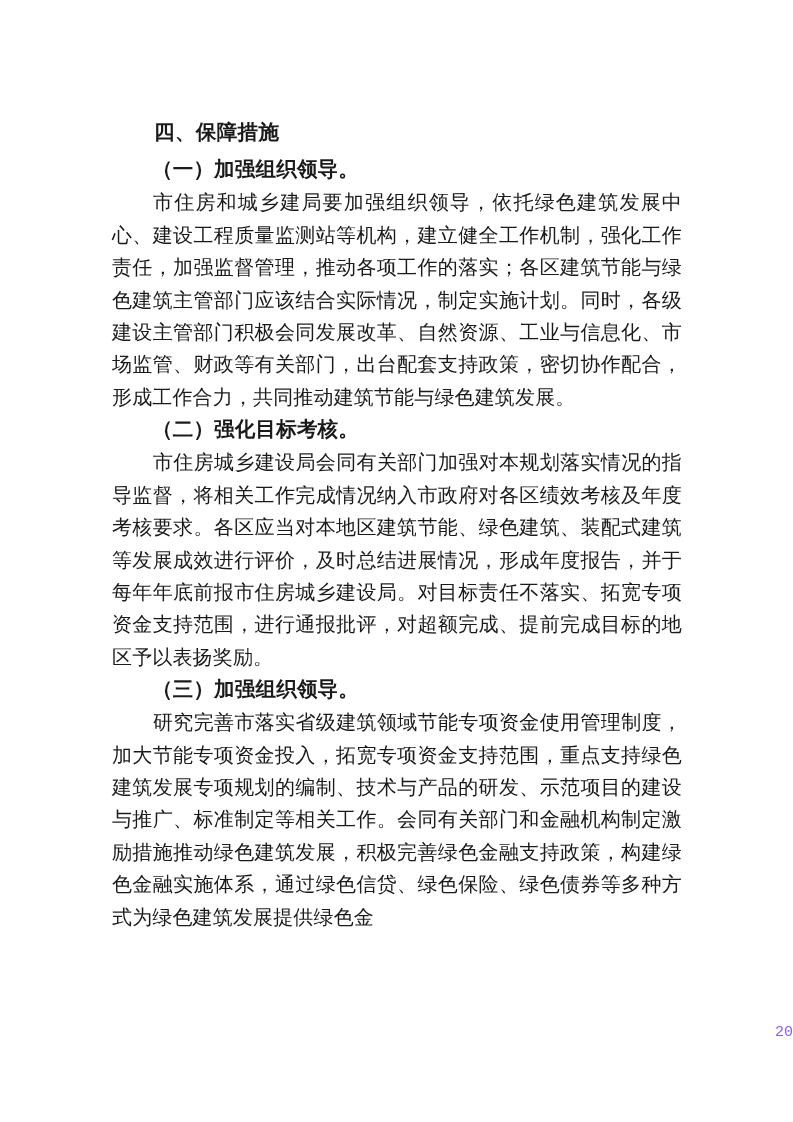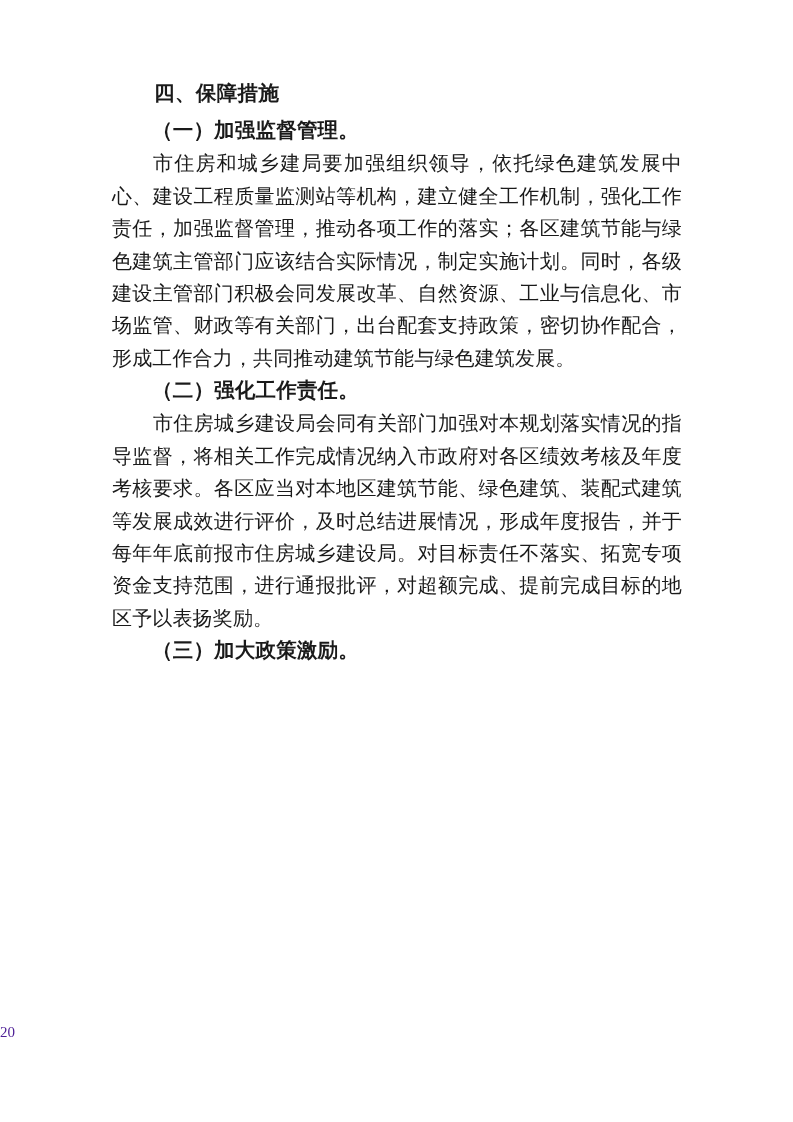--- a/index.html
+++ b/index.html
@@ -15,21 +15,21 @@
     position: relative;
     overflow: hidden;
   }
   .page {
     position: absolute;
     top: 0;
     left: 0;
     width: 793px;
     height: 1122px;
     box-sizing: border-box;
-    padding: 77px 112px 0 112px;
+    padding: 116px 112px 0 112px;
   }
   .doc-body {
     width: 570px;
   }
   .heading {
     font-size: 20.5px;
     font-weight: bold;
     line-height: 1.62;
     letter-spacing: 0.4px;
     margin: 0 0 4px 0;
@@ -52,41 +52,42 @@
     text-indent: 41px;
     text-align: justify;
     text-justify: inter-ideograph;
     letter-spacing: 0.15px;
   }
   .page-number {
     position: absolute;
     left: 0;
     right: 0;
     top: 1024px;
-    text-align: left;
+    text-align: right;
     font-size: 15px;
-    font-family: Liberation Serif, serif;
-    color: #4c1d95;
+    font-family: Liberation Mono, monospace;
+    color: #8b5cf6;
   }
 </style>
 </head>
 <body>
 
 <div class="page">
   <div class="doc-body">
 
     <h1 class="heading">四、保障措施</h1>
 
-    <h2 class="subheading">（一）加强监督管理。</h2>
+    <h2 class="subheading">（一）加强组织领导。</h2>
 
     <p class="para">市住房和城乡建局要加强组织领导，依托绿色建筑发展中心、建设工程质量监测站等机构，建立健全工作机制，强化工作责任，加强监督管理，推动各项工作的落实；各区建筑节能与绿色建筑主管部门应该结合实际情况，制定实施计划。同时，各级建设主管部门积极会同发展改革、自然资源、工业与信息化、市场监管、财政等有关部门，出台配套支持政策，密切协作配合，形成工作合力，共同推动建筑节能与绿色建筑发展。</p>
 
-    <h2 class="subheading">（二）强化工作责任。</h2>
+    <h2 class="subheading">（二）强化目标考核。</h2>
 
     <p class="para">市住房城乡建设局会同有关部门加强对本规划落实情况的指导监督，将相关工作完成情况纳入市政府对各区绩效考核及年度考核要求。各区应当对本地区建筑节能、绿色建筑、装配式建筑等发展成效进行评价，及时总结进展情况，形成年度报告，并于每年年底前报市住房城乡建设局。对目标责任不落实、拓宽专项资金支持范围，进行通报批评，对超额完成、提前完成目标的地区予以表扬奖励。</p>
 
-    <h2 class="subheading">（三）加大政策激励。</h2>
+    <h2 class="subheading">（三）加强组织领导。</h2>
 
+    <p class="para">研究完善市落实省级建筑领域节能专项资金使用管理制度，加大节能专项资金投入，拓宽专项资金支持范围，重点支持绿色建筑发展专项规划的编制、技术与产品的研发、示范项目的建设与推广、标准制定等相关工作。会同有关部门和金融机构制定激励措施推动绿色建筑发展，积极完善绿色金融支持政策，构建绿色金融实施体系，通过绿色信贷、绿色保险、绿色债券等多种方式为绿色建筑发展提供绿色金</p>
 
   </div>
 
   <div class="page-number">20</div>
 </div>
 
 </body></html>

